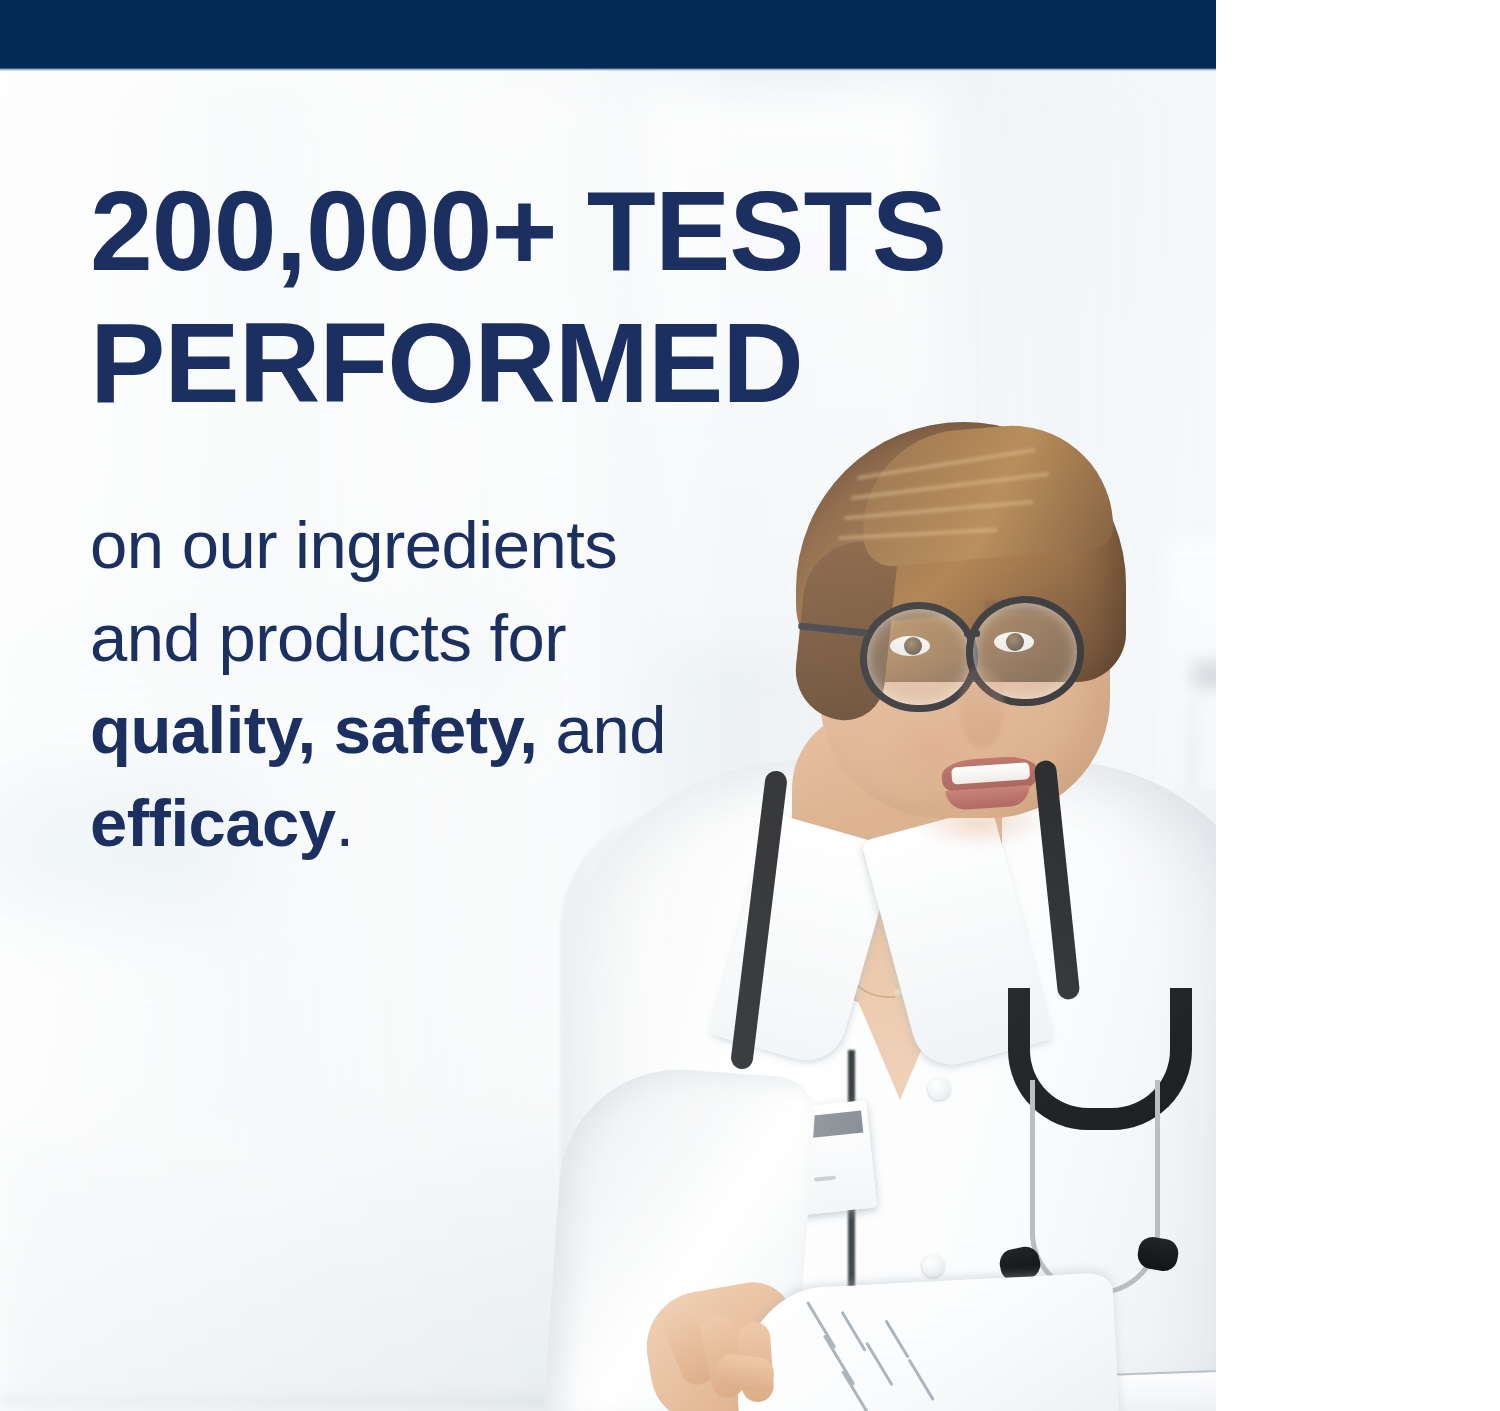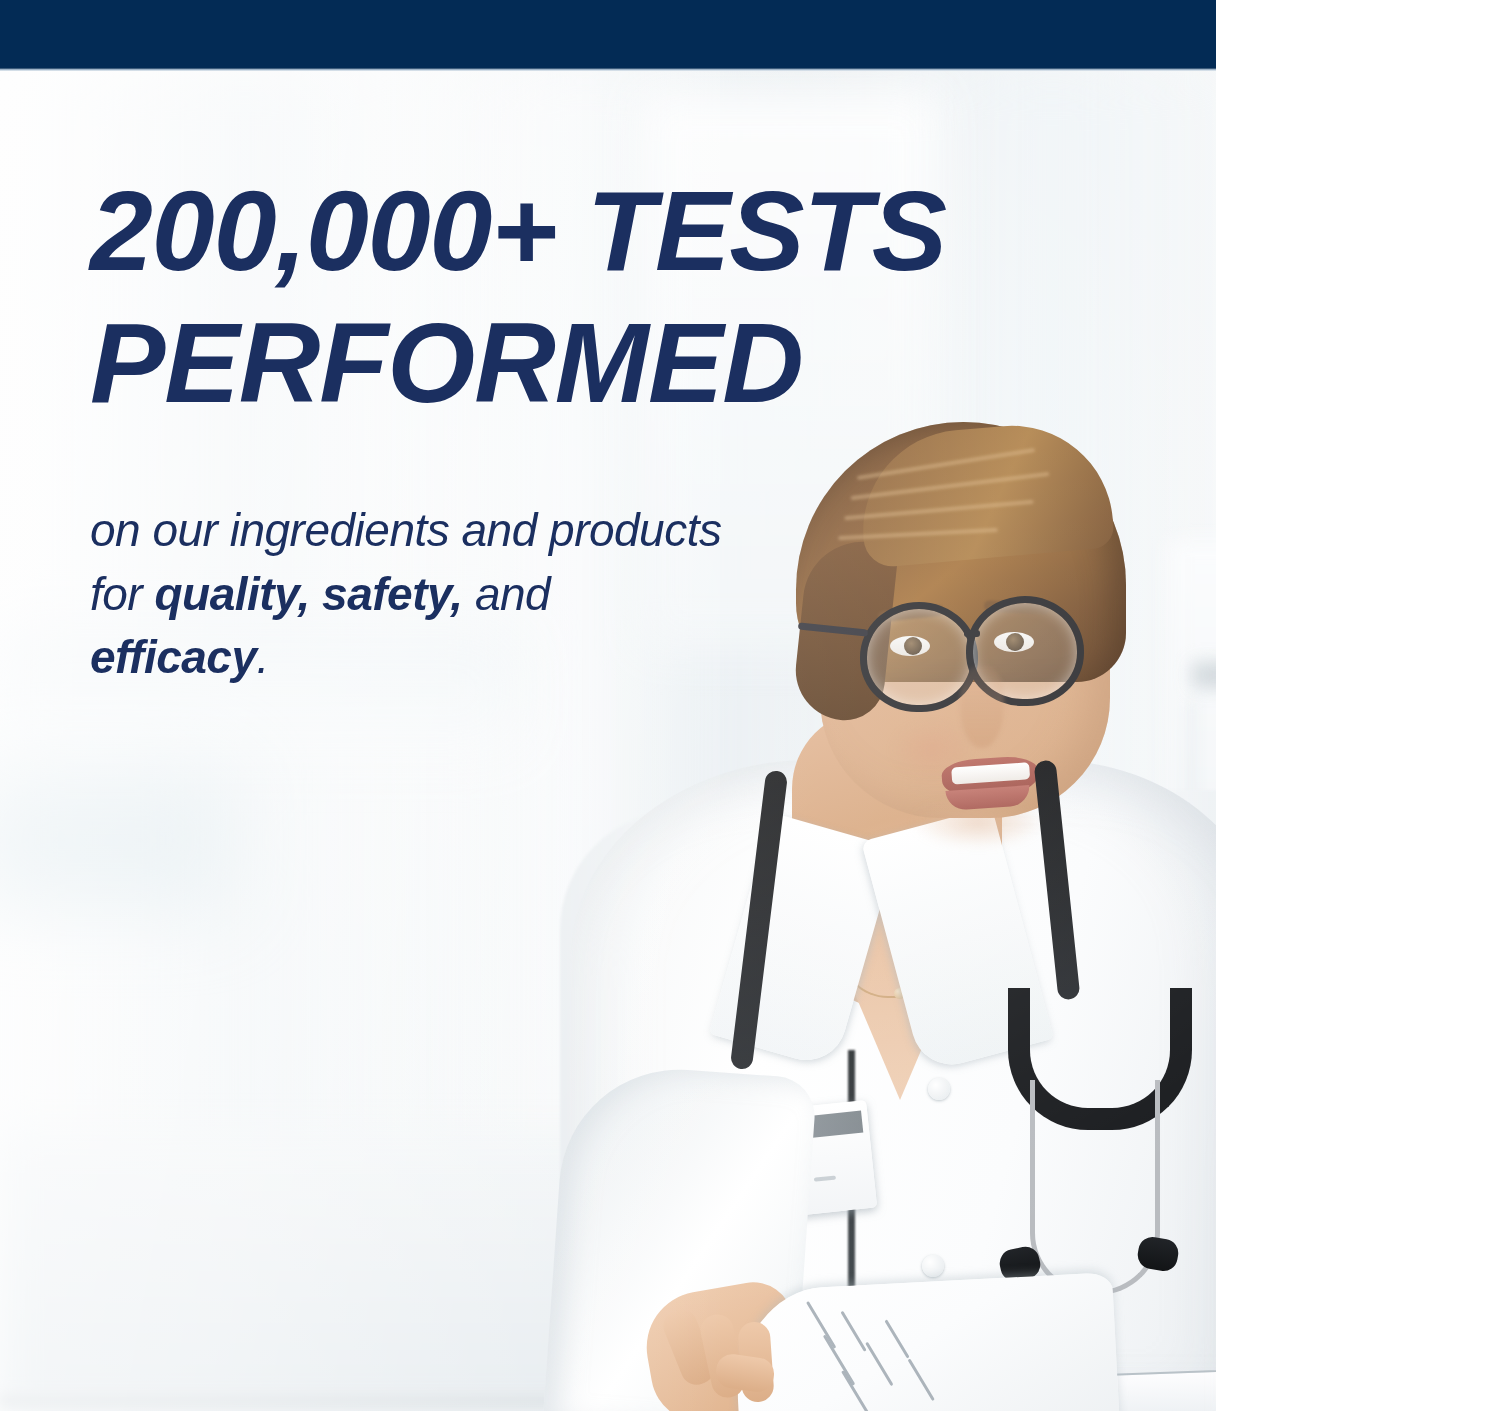--- a/index.html
+++ b/index.html
@@ -3,21 +3,20 @@
 <meta charset="utf-8">
 <style>
   html,body{margin:0;padding:0;background:#ffffff;}
   body{font-family:"Liberation Sans","DejaVu Sans",sans-serif;}
 
   .banner{
     position:relative;
     width:1216px;height:1411px;
     overflow:hidden;
     background:#f97316;
-    font-style:italic;
   }
 
   
   .topbar{
     position:absolute;left:0;top:0;width:1500px;height:70px;
     background:#032B55;
     z-index:60;
   }
   .topbar-edge{
     position:absolute;left:0;top:68px;width:1500px;height:3px;
@@ -400,21 +399,21 @@
     color:#1B2F60;
     font-size:113px;
     font-weight:bold;
     line-height:1.17;
     letter-spacing:-1px;
     text-shadow:0 1px 2px rgba(255,255,255,.55);
   }
   .subcopy{
     margin:70px 0 0 0;
     color:#1B2F60;
-    font-size:46px;
+    font-size:67px;
     font-weight:normal;
     line-height:1.38;
     letter-spacing:-.5px;
     max-width:640px;
     text-shadow:0 1px 2px rgba(255,255,255,.5);
   }
   .subcopy b{font-weight:bold;}
 </style>
 </head>
 <body>

